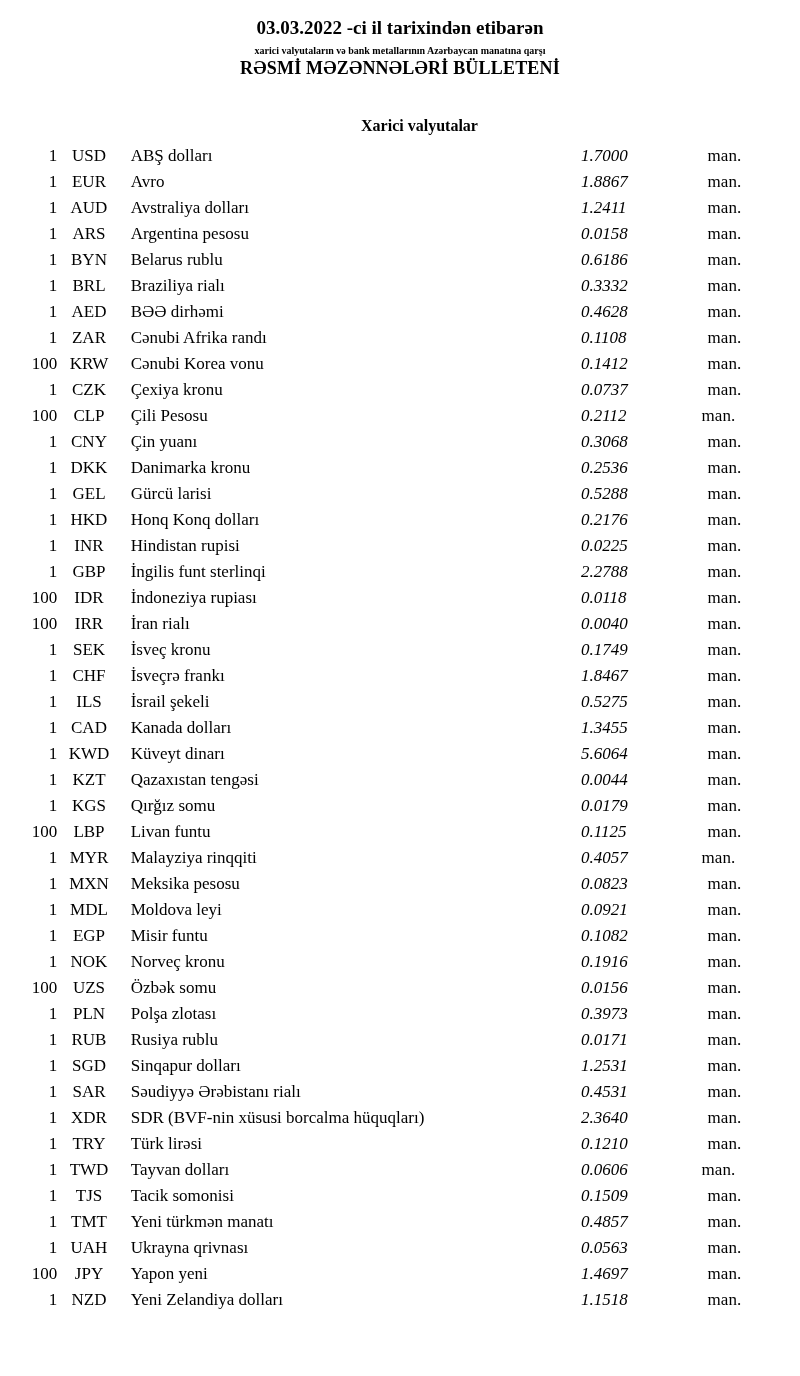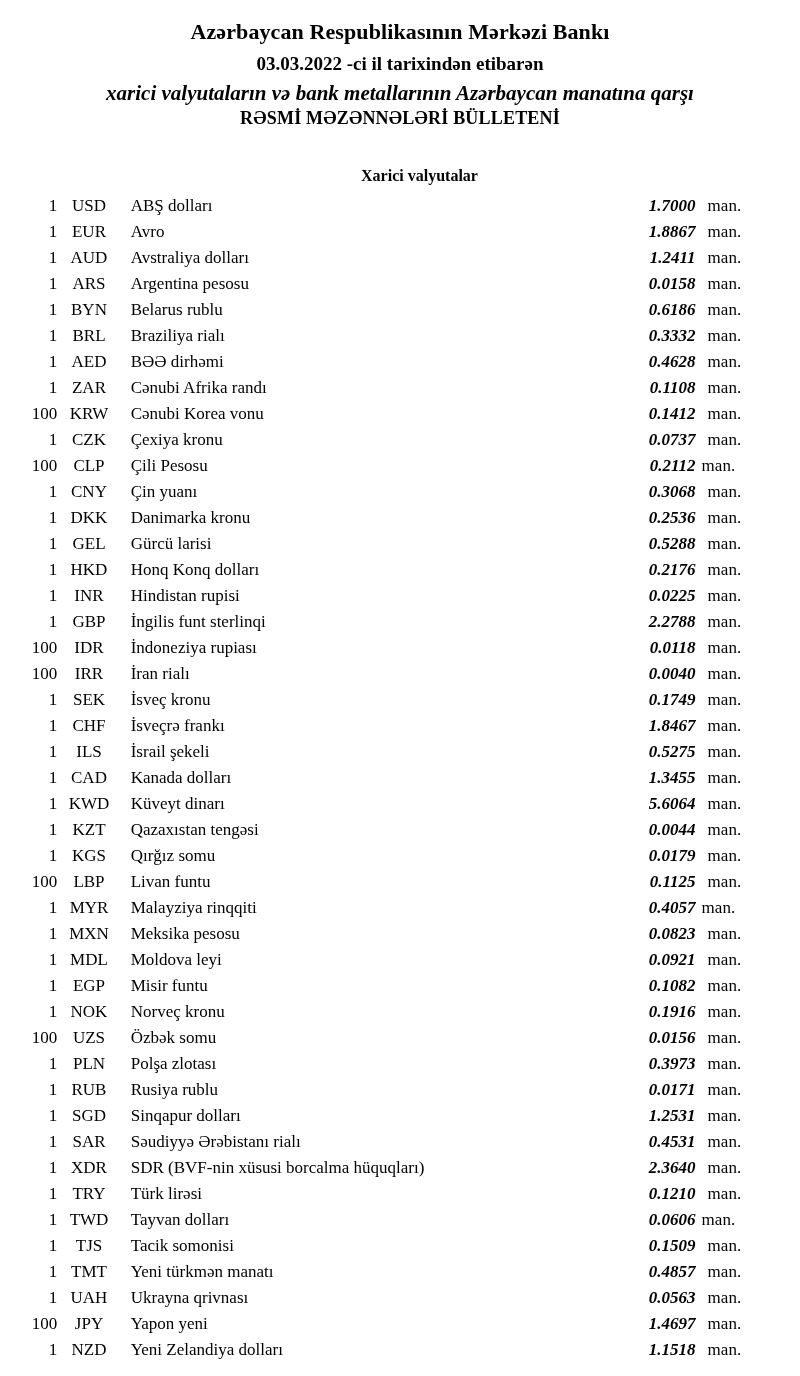--- a/index.html
+++ b/index.html
@@ -31,23 +31,22 @@
     margin: 8px 0 2px 0;
     letter-spacing: 0.1px;
   }
   .date-line {
     font-weight: bold;
     font-size: 19px;
     margin: 7px 0 3px 0;
   }
   .subtitle-line {
     font-weight: bold;
-    font-size: 21px;
+    font-size: 10px;
     margin: 6px 0 2px 0;
-    font-style: italic;
   }
   .bulletin-line {
     font-weight: bold;
     font-size: 18px;
     margin: 0 0 0 0;
     letter-spacing: 0.2px;
   }
   .section-title {
     text-align: center;
     font-weight: bold;
@@ -78,40 +77,38 @@
     text-align: center;
     font-size: 16.5px;
   }
   .col-name {
     width: 440px;
     text-align: left;
     padding-left: 10px !important;
   }
   .col-rate {
     width: 112px;
-    text-align: right;
     font-style: italic;
-    font-weight: bold;
+    font-weight: normal;
     font-size: 16px;
   }
   .col-unit {
     width: 90px;
     text-align: left;
     padding-left: 12px !important;
     font-size: 16.5px;
   }
   tr.tight .col-unit { padding-left: 6px !important; }
 </style>
 </head>
 <body>
 
 <div class="page">
 
   <div class="header">
-    <div class="bank-title">Azərbaycan Respublikasının Mərkəzi Bankı</div>
     <div class="date-line">03.03.2022 -ci il tarixindən etibarən</div>
     <div class="subtitle-line">xarici valyutaların və bank metallarının Azərbaycan manatına qarşı</div>
     <div class="bulletin-line">RƏSMİ MƏZƏNNƏLƏRİ BÜLLETENİ</div>
   </div>
 
   <div class="section-title">Xarici valyutalar</div>
 
   <table class="rates">
     <tbody id="rates-body">
         <tr>

